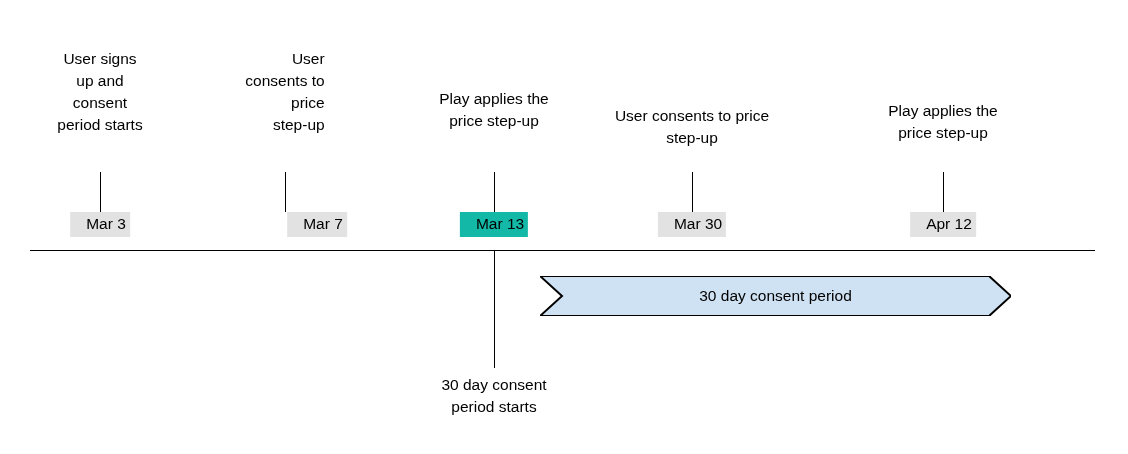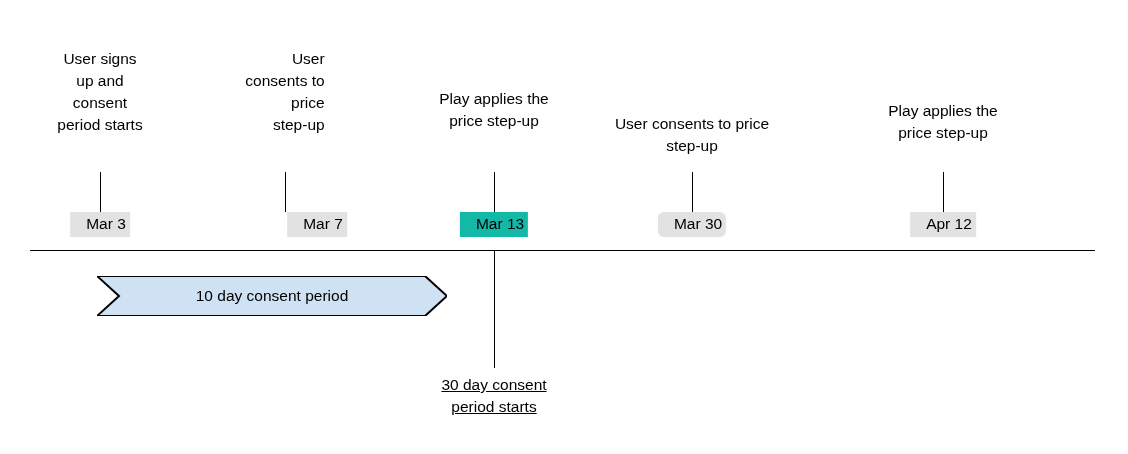--- a/index.html
+++ b/index.html
@@ -84,45 +84,45 @@
   <div class="event-label" style="left: 100px; top: 48px;">User signs
 up and
 consent
 period starts</div>
   <div class="event-label" style="left: 285px; top: 48px; text-align: right;">User
 consents to
 price
 step-up</div>
   <div class="event-label" style="left: 494px; top: 88px;">Play applies the
 price step-up</div>
-  <div class="event-label" style="left: 692px; top: 105px; margin-top: 8px;">User consents to price
+  <div class="event-label" style="left: 692px; top: 105px;">User consents to price
 step-up</div>
   <div class="event-label" style="left: 943px; top: 100px;">Play applies the
 price step-up</div>
 
   <div class="tick-line" style="left: 100px; top: 172px; height: 40px; border-left-color: rgb(0, 0, 0);"></div>
   <div class="tick-line" style="left: 285px; top: 172px; height: 40px; border-left-color: rgb(0, 0, 0);"></div>
   <div class="tick-line" style="left: 494px; top: 172px; height: 40px; border-left-color: rgb(0, 0, 0);"></div>
   <div class="tick-line" style="left: 692px; top: 172px; height: 40px; border-left-color: rgb(0, 0, 0);"></div>
   <div class="tick-line" style="left: 943px; top: 172px; height: 40px; border-left-color: rgb(0, 0, 0);"></div>
 
   <div class="date-chip" style="left: 100px; top: 212px; background: rgb(226, 226, 226);">Mar 3</div>
   <div class="date-chip" style="left: 285px; top: 212px; background: rgb(226, 226, 226); margin-left: 32px;">Mar 7</div>
   <div class="date-chip" style="left: 494px; top: 212px; background: #14b8a6;">Mar 13</div>
-  <div class="date-chip" style="left: 692px; top: 212px; background: rgb(226, 226, 226); border-radius: 6px;">Mar 30</div>
+  <div class="date-chip" style="left: 692px; top: 212px; background: rgb(226, 226, 226);">Mar 30</div>
   <div class="date-chip" style="left: 943px; top: 212px; background: rgb(226, 226, 226);">Apr 12</div>
 
   <div class="axis" style="left: 30px; top: 250px; width: 1065px; border-top-color: rgb(0, 0, 0);"></div>
 
   <div class="tick-line" style="left: 494px; top: 250px; height: 118px; border-left-color: rgb(0, 0, 0);"></div>
 
-  <div class="chevron-wrap" style="left: 97px; top: 276px; width: 350px; height: 40px;">
-    <svg width="350" height="40" viewBox="0 0 350 40">
-        <polygon points="0,0 328,0 350,20 328,40 0,40 22,20" fill="#cfe2f3" stroke="#000000" stroke-width="2" stroke-linejoin="miter"></polygon>
+
+  <div class="chevron-wrap" style="left: 540px; top: 276px; width: 471px; height: 40px;">
+    <svg width="471" height="40" viewBox="0 0 471 40">
+        <polygon points="0,0 449,0 471,20 449,40 0,40 22,20" fill="#cfe2f3" stroke="#000000" stroke-width="2" stroke-linejoin="miter"></polygon>
       </svg>
-    <div class="chevron-text">10 day consent period</div>
+    <div class="chevron-text">30 day consent period</div>
   </div>
 
-
-  <div class="bottom-note" style="left: 494px; top: 374px; text-decoration: underline;">30 day consent
+  <div class="bottom-note" style="left: 494px; top: 374px;">30 day consent
 period starts</div>
 
 </div>
 
 </body></html>

